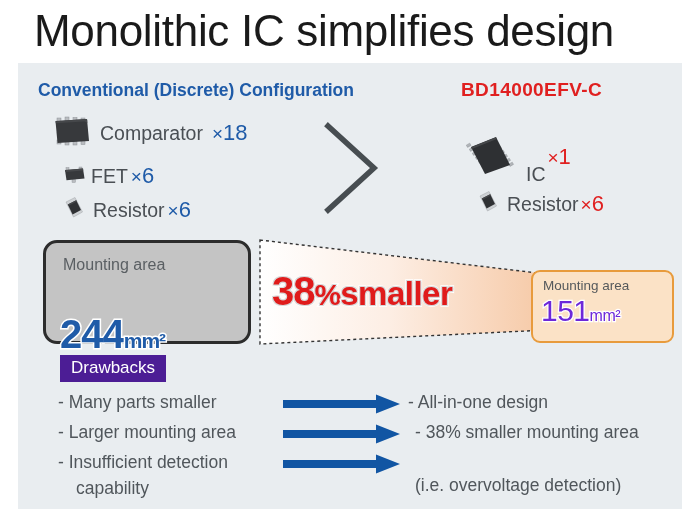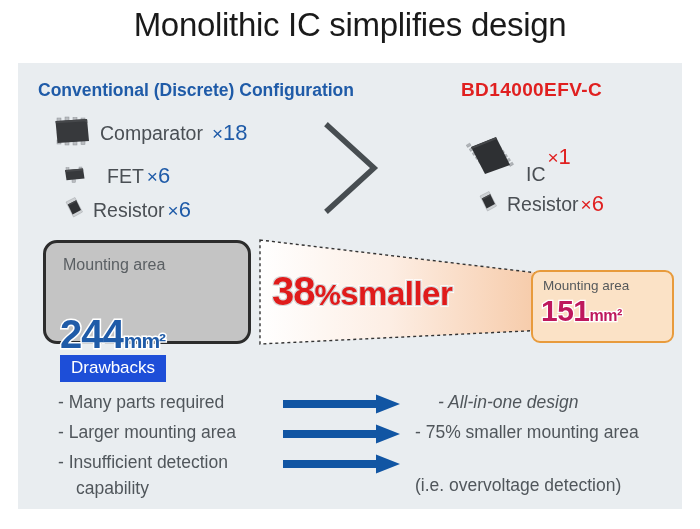--- a/index.html
+++ b/index.html
@@ -19,26 +19,25 @@
     height: 529px;
   }
 
   
   #page-title {
     position: absolute;
     left: 0;
     top: 6px;
     width: 648px;
     text-align: center;
-    font-size: 33px;
+    font-size: 44px;
     font-weight: 400;
     color: #1a1a1a;
     letter-spacing: -0.3px;
     white-space: nowrap;
-    margin-left: 26px;
   }
 
   
   #panel {
     position: absolute;
     left: 18px;
     top: 63px;
     width: 664px;
     height: 446px;
     background: #e9edf0;
@@ -184,36 +183,36 @@
   #box-right .ma-label {
     position: absolute;
     left: 10px; top: 6px;
     font-size: 13.5px;
     color: #55595c;
   }
   #box-right .ma-value {
     position: absolute;
     left: 8px; top: 22px;
     font-size: 30px;
-    font-weight: bold;
-    color: #be185d;
+    font-weight: normal;
+    color: #6d28d9;
     letter-spacing: -0.5px;
     white-space: nowrap;
     -webkit-text-stroke: 2.5px #ffffff;
     paint-order: stroke fill;
   }
   #box-right .ma-value .unit { font-size: 16px; }
 
   
   #drawbacks-badge {
     position: absolute;
     left: 60px;
     top: 355px;
     padding: 3px 11px 4px 11px;
-    background: #1d4ed8;
+    background: #4c1d95;
     color: #ffffff;
     font-size: 17px;
     white-space: nowrap;
   }
 
   
   .bullet {
     position: absolute;
     font-size: 17.5px;
     color: #50565b;
@@ -266,21 +265,21 @@
       <svg class="chip-sot" viewBox="0 0 24 17">
         <g fill="#b9bcc0" stroke="#8e9296" stroke-width="0.4">
           <rect x="3" y="1.5" width="3" height="3"></rect>
             <rect x="16" y="1" width="3" height="3"></rect>
           <rect x="9" y="13.5" width="3.5" height="3"></rect>
         </g>
         <path d="M2 4 L20 2.4 L21.5 12.5 L3.5 14.2 Z" fill="#37393c"></path>
         <path d="M2.1 4.2 L20 2.6 L20.2 4.4 L2.3 6 Z" fill="#47494c"></path>
       </svg>
     </span>
-    <span class="comp-label" style="margin-left:20px;">FET</span>
+    <span class="comp-label" style="margin-left:4px;">FET</span>
     <span class="comp-count count-blue" style="margin-left:3px;"><span class="times">×</span><span>6</span></span>
   </div>
 
   <div class="comp-row" style="left:63px; top:196px;">
     <span class="icon-box">
       <svg class="chip-res" viewBox="0 0 22 24">
         <path d="M3 6 L12 1.5 L19.5 16 L10.5 21 Z" fill="#cfd2d5" stroke="#9ea2a6" stroke-width="0.5"></path>
         <path d="M4.8 8.5 L13.2 4.2 L18 14 L9.6 18.6 Z" fill="#2f3134"></path>
         <path d="M4.9 8.6 L13.2 4.3 L13.8 5.4 L5.5 9.7 Z" fill="#45474a"></path>
       </svg>
@@ -352,38 +351,38 @@
     <div class="ma-value"><span>244</span><span class="unit">mm²</span></div>
   </div>
 
   <div id="box-right">
     <div class="ma-label">Mounting area</div>
     <div class="ma-value"><span>151</span><span class="unit">mm²</span></div>
   </div>
 
   <div id="drawbacks-badge">Drawbacks</div>
 
-  <div class="bullet" style="left:58px; top:392px;">- Many parts required</div>
+  <div class="bullet" style="left:58px; top:392px;">- Many parts smaller</div>
   <div class="bullet" style="left:58px; top:422px;">- Larger mounting area</div>
   <div class="bullet" style="left:58px; top:452px;">- Insufficient detection</div>
   <div class="bullet" style="left:76px; top:478px;">capability</div>
 
   <div class="arrow-svg" style="left:283px; top:394px;">
     <svg width="118" height="20" viewBox="0 0 118 20">
       <path d="M0,6 L93,6 L93,0.5 L117,10 L93,19.5 L93,14 L0,14 Z" fill="#1155a3"></path>
     </svg>
   </div>
   <div class="arrow-svg" style="left:283px; top:424px;">
     <svg width="118" height="20" viewBox="0 0 118 20">
       <path d="M0,6 L93,6 L93,0.5 L117,10 L93,19.5 L93,14 L0,14 Z" fill="#1155a3"></path>
     </svg>
   </div>
   <div class="arrow-svg" style="left:283px; top:454px;">
     <svg width="118" height="20" viewBox="0 0 118 20">
       <path d="M0,6 L93,6 L93,0.5 L117,10 L93,19.5 L93,14 L0,14 Z" fill="#1155a3"></path>
     </svg>
   </div>
 
-  <div class="bullet" style="left:438px; top:392px;font-style:italic;">- All-in-one design</div>
-  <div class="bullet" style="left:415px; top:422px;">- 75% smaller mounting area</div>
+  <div class="bullet" style="left:408px; top:392px;">- All-in-one design</div>
+  <div class="bullet" style="left:415px; top:422px;">- 38% smaller mounting area</div>
   <div class="bullet" style="left:415px; top:475px;">(i.e. overvoltage detection)</div>
 
 </div>
 
 </body></html>

